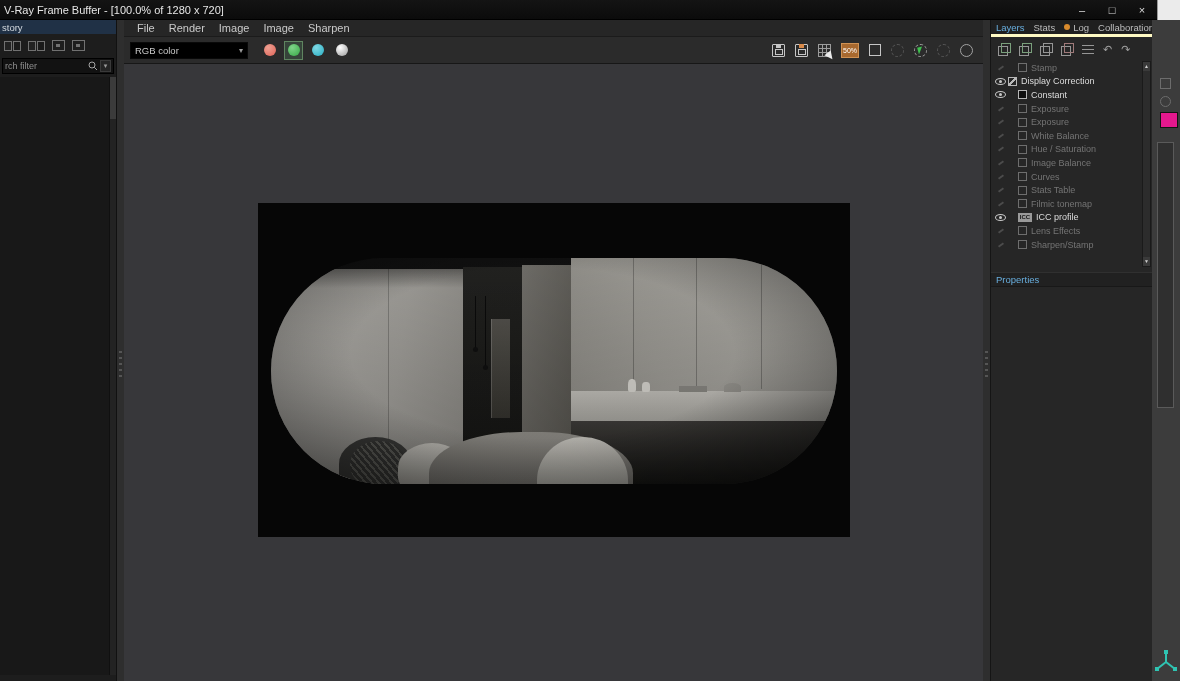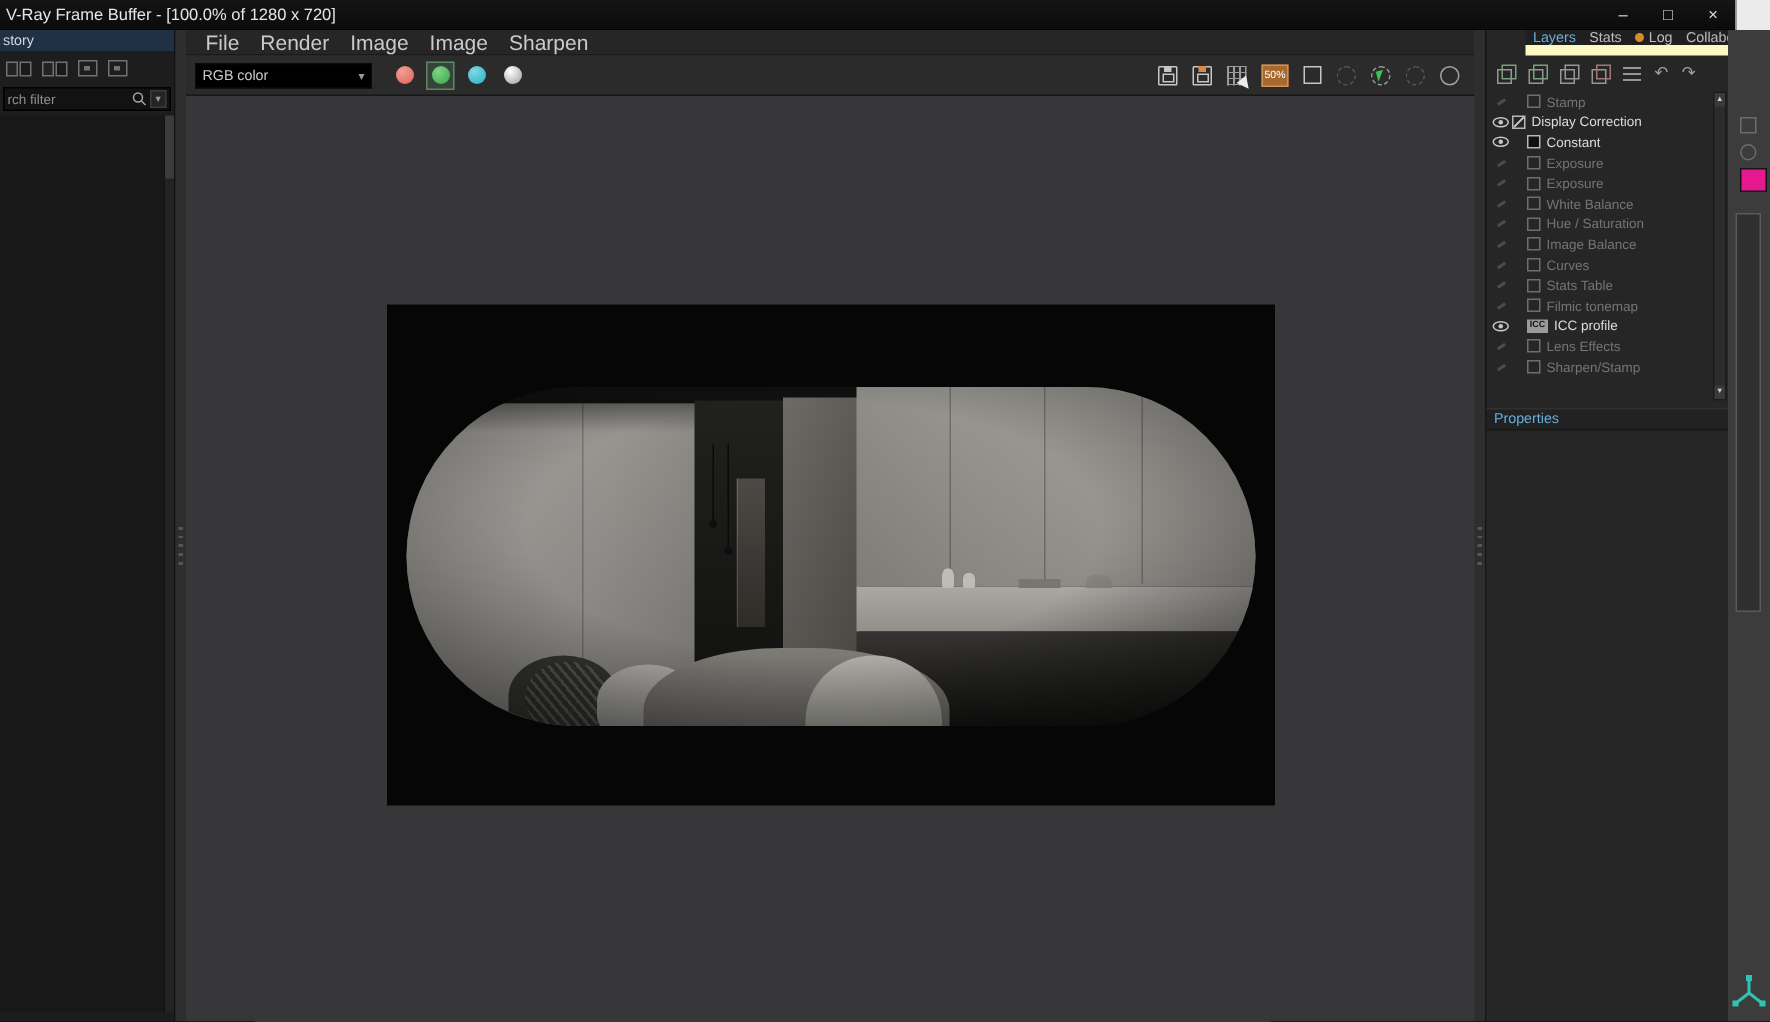--- a/index.html
+++ b/index.html
@@ -46,21 +46,21 @@
   
   .vsplit { position:absolute; top:20px; width:7px; height:661px; background:#2e2e2e; }
   .vsplit.s1 { left:117px; } .vsplit.s2 { left:983px; }
   .grip { position:absolute; top:50%; left:2px; width:3px; height:26px;
     background:repeating-linear-gradient(#555 0 2px, transparent 2px 6px); }
 
   
   .center { position:absolute; left:124px; top:20px; width:859px; height:661px; }
   .menubar { height:17px; background:#262626; display:flex; align-items:center;
     padding-left:6px; border-bottom:1px solid #1b1b1b; }
-  .menu-item { padding:0 7px; font-size:14px; color:#cacaca; cursor:default;text-align:center; }
+  .menu-item { padding:0 7px; font-size:11px; color:#cacaca; cursor:default;text-align:center; }
 
   .toolbar { height:27px; background:#2b2b2b; display:flex; align-items:center;
     padding:0 6px; border-bottom:1px solid #171717; }
   .dropdown { width:118px; height:17px; background:#000000; border:1px solid #090909;
     display:flex; align-items:center; justify-content:space-between; padding:0 4px;
     font-size:9.5px; color:#cacaca; }
   .dd-arrow { color:#9a9a9a; font-size:8px; }
   .channels { display:flex; align-items:center; gap:5px; margin-left:12px; }
   .chan-wrap { width:19px; height:19px; display:flex; align-items:center; justify-content:center;
     border:1px solid transparent; }
@@ -132,22 +132,22 @@
   .rm-pillow-white { left:22.5%; top:82%; width:12%; height:22%;
     background:linear-gradient(#d0cec7,#a9a7a0); border-radius:55% 55% 35% 35%; }
   .rm-cushion { left:33%; top:80%; width:9%; height:20%; background:#6e6c67; border-radius:50%; }
   .rm-vignette { inset:0;
     background:radial-gradient(ellipse at 48% 42%, rgba(0,0,0,0) 46%, rgba(0,0,0,.55) 94%),
                linear-gradient(rgba(0,0,0,.06),rgba(0,0,0,.2)); }
 
   
   .layers-panel { position:absolute; left:990px; top:20px; width:162px; height:661px;
     background:#262626; border-left:1px solid #151515; }
-  .rp-tabs { height:17px; background:#1f1f1f; border-bottom:7px solid #fef9c3;
-    display:flex; align-items:center; gap:9px; padding-left:5px;margin-left:26px; }
+  .rp-tabs { height:17px; background:#1f1f1f; border-bottom:3px solid #fef9c3;
+    display:flex; align-items:center; gap:9px; padding-left:5px; }
   .rp-tab { font-size:9.5px; color:#bdbdbd; display:inline-flex; align-items:center; gap:3px; cursor:default; }
   .rp-tab.active { color:#68aede; }
   .tab-dot { width:6px; height:6px; border-radius:50%; background:#d88a2c; display:inline-block; }
   .rp-toolbar { height:24px; display:flex; align-items:center; gap:9px; padding:0 7px; }
   .rpi { display:inline-flex; opacity:.8; }
   .rpi.glyph { font-size:11px; color:#bdbdbd; line-height:1; }
   .i-layers { width:12px; height:12px; position:relative; display:block; }
   .i-layers::before { content:''; position:absolute; left:0; top:3px; width:8px; height:8px;
     border:1px solid #b2b2b2; background:#262626; }
   .i-layers::after { content:''; position:absolute; left:3px; top:0; width:8px; height:8px; border:1px solid #b2b2b2; }

